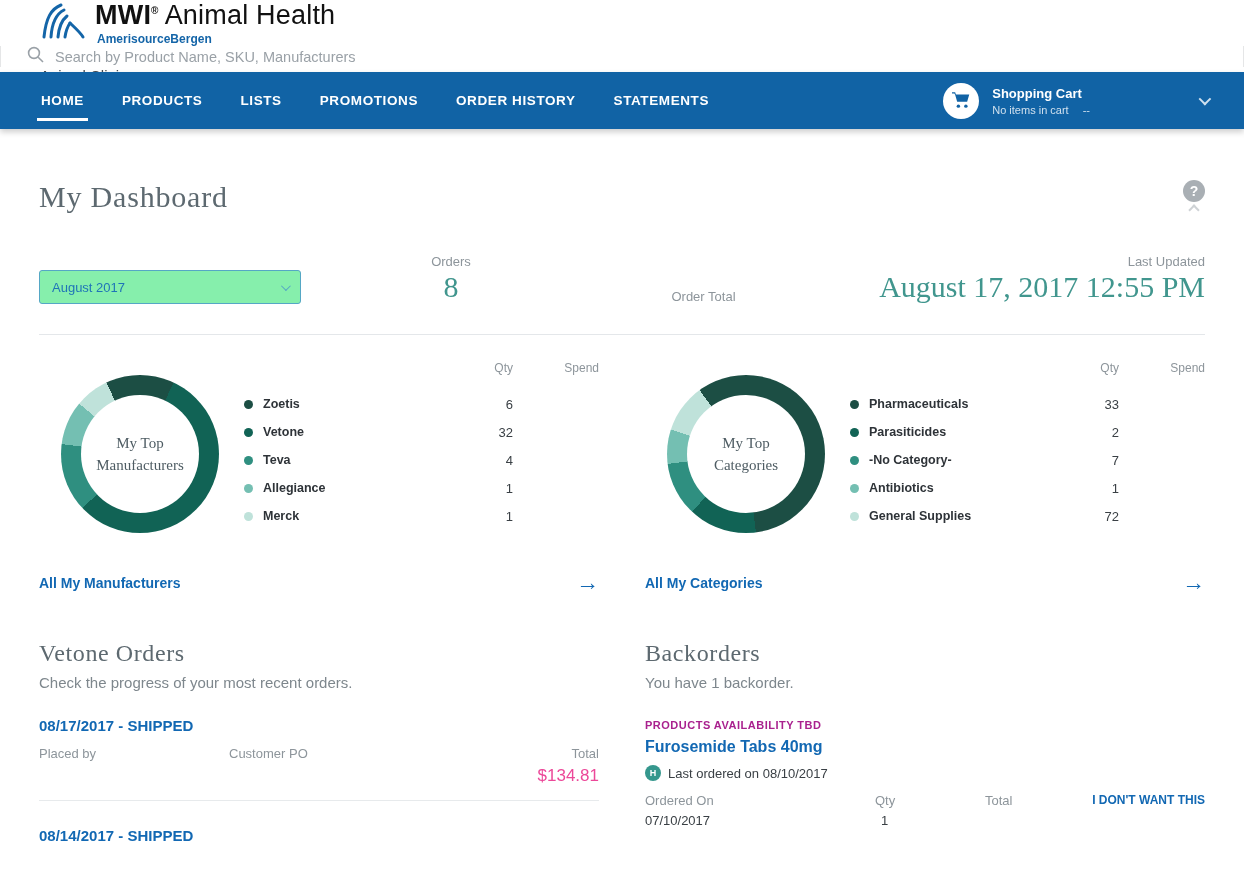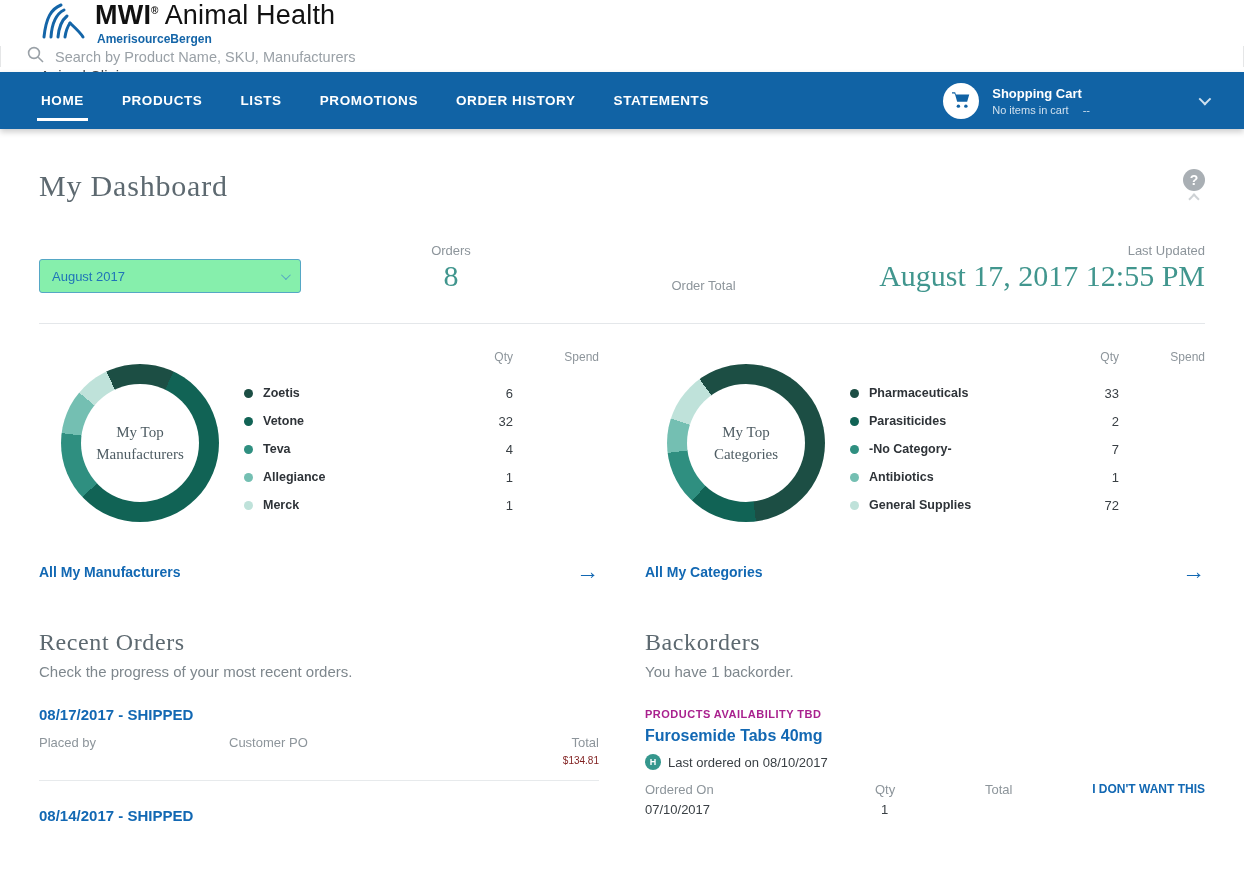--- a/index.html
+++ b/index.html
@@ -28,21 +28,21 @@
   .nav-item.active::after { content:""; position:absolute; left:15px; right:15px; bottom:8px; height:3px; background:#fff; }
   .nav-right { margin-left:auto; display:flex; align-items:center; gap:13px; padding-right:14px; cursor:pointer; }
   .cart-circle { width:36px; height:36px; border-radius:50%; background:#fff; display:flex; align-items:center; justify-content:center; }
   .cart-text .t1 { color:#fff; font-size:13px; font-weight:700; }
   .cart-text .t2 { color:#cfe0ee; font-size:11px; margin-top:3px; }
   .cart-text .t2 .dashes { margin-left:14px; }
   .nav-chev { width:9px; height:9px; border-right:2px solid #cfe0ee; border-bottom:2px solid #cfe0ee; transform:rotate(45deg) translateY(-2px); margin-left:96px; }
 
   
   .content { padding:0 39px; }
-  .dash-header { display:flex; justify-content:space-between; align-items:flex-start; margin-top:40px; }
+  .dash-header { display:flex; justify-content:space-between; align-items:flex-start; margin-top:51px; }
   .serif { font-family:"Liberation Serif","DejaVu Serif",serif; }
   .dash-title { font-size:30px; color:#5d6970; font-weight:400; letter-spacing:.8px; }
   .help-col { display:flex; flex-direction:column; align-items:center; gap:4px; }
   .help-btn { width:22px; height:22px; border-radius:50%; background:#a9afb4; color:#fff; font-weight:700; font-size:14px; display:flex; align-items:center; justify-content:center; cursor:pointer; }
   .mini-chev-up { width:8px; height:8px; border-left:2px solid #ced2d5; border-top:2px solid #ced2d5; transform:rotate(45deg); }
 
   .stats { display:flex; align-items:flex-end; margin-top:40px; }
   .period { width:262px; height:34px; border:1px solid #55a7c5; border-radius:3px; display:flex; align-items:center; justify-content:space-between; padding:0 12px; color:#1f74b8; font-size:13px; cursor:pointer; background:#86efac; }
   .dd-chev { width:7px; height:7px; border-right:1.6px solid #55a7c5; border-bottom:1.6px solid #55a7c5; transform:rotate(45deg) translateY(-2px); }
   .stat { text-align:center; }
@@ -79,21 +79,21 @@
   
   .sections { display:flex; gap:46px; margin-top:46px; }
   .section-col { flex:1; }
   .sec-title { font-size:24px; color:#5d6970; font-weight:400; letter-spacing:.6px; }
   .sec-sub { font-size:15px; color:#7e878d; margin-top:7px; }
   .order-head { color:#1268b3; font-weight:700; font-size:15px; margin-top:26px; cursor:pointer; }
   .order-labels { display:flex; margin-top:12px; font-size:13px; color:#8d959b; }
   .ol-placed { width:190px; }
   .ol-po { flex:1; }
   .ol-total { width:86px; text-align:right; }
-  .order-total-v { text-align:right; font-size:10px; color:#7f1d1d; margin-top:5px; }
+  .order-total-v { text-align:right; font-size:17px; color:#ec4899; margin-top:5px; }
   .order-divider { border-top:1px solid #e7eaec; margin-top:14px; }
 
   .avail { color:#a9218e; font-size:11px; font-weight:700; letter-spacing:.5px; margin-top:28px; }
   .bo-product { color:#1268b3; font-weight:700; font-size:16px; margin-top:7px; cursor:pointer; }
   .bo-last { display:flex; align-items:center; gap:7px; margin-top:9px; font-size:13px; color:#3a4045; }
   .h-icon { width:16px; height:16px; border-radius:50%; background:#35978d; color:#fff; font-size:9px; font-weight:700; display:flex; align-items:center; justify-content:center; flex:0 0 auto; }
   .bo-grid { display:flex; margin-top:12px; font-size:13px; align-items:flex-start; }
   .bo-cell-1 { width:229px; }
   .bo-cell-2 { width:111px; padding-left:1px; }
   .bo-cell-2 .bo-val { padding-left:6px; }
@@ -308,21 +308,21 @@
         <div class="chart-link-row">
           <a class="chart-link">All My Categories</a>
           <span class="arrow">→</span>
         </div>
       </div>
     </div>
 
     <div class="sections">
 
       <div class="section-col">
-        <div class="sec-title serif">Recent Orders</div>
+        <div class="sec-title serif">Vetone Orders</div>
         <div class="sec-sub">Check the progress of your most recent orders.</div>
 
         <div>
           <div class="order-head">08/17/2017 - SHIPPED</div>
           <div class="order-labels">
             <span class="ol-placed">Placed by</span>
             <span class="ol-po">Customer PO</span>
             <span class="ol-total">Total</span>
           </div>
           <div class="order-total-v">$134.81</div>

